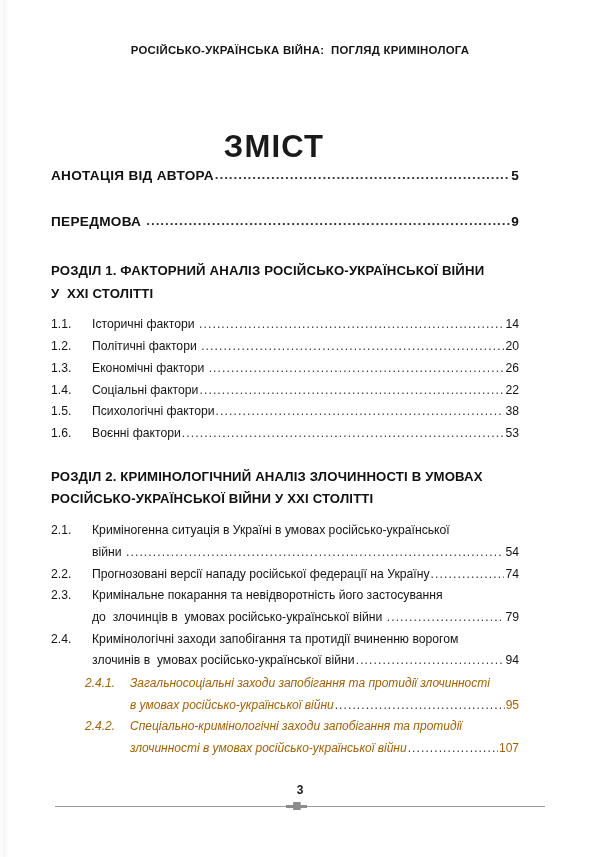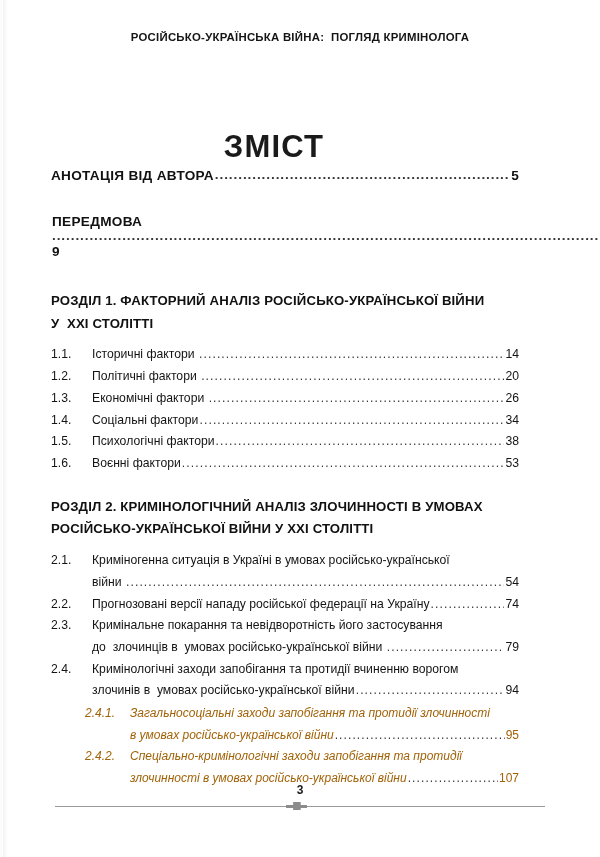--- a/index.html
+++ b/index.html
@@ -39,21 +39,21 @@
     top: 0;
     width: 2px;
     height: 857px;
     background: #fbfbfb;
   }
 
   
   .running-header {
     position: absolute;
     left: 0;
-    top: 31px;
+    top: 44px;
     width: 600px;
     text-align: center;
     font-size: 11.4px;
     font-weight: bold;
     letter-spacing: 0.25px;
     color: #151515;
     white-space: pre;
   }
 
   
@@ -207,21 +207,21 @@
 
   <div class="toc" id="toc-root">
       <div class="entry-top lead-row">
         <div class="lead-row" style="width: 100%;">
           <span class="lead-label">АНОТАЦІЯ ВІД АВТОРА</span>
           <span class="dots"></span>
           <span class="pg">5</span>
         </div>
       </div>
       <div class="entry-top lead-row">
-        <div class="lead-row" style="width: 100%; flex-direction: column;">
+        <div class="lead-row" style="width: 100%;">
           <span class="lead-label">ПЕРЕДМОВА </span>
           <span class="dots"></span>
           <span class="pg">9</span>
         </div>
       </div>
       <div class="chapter">
         <div class="ch-line">РОЗДІЛ 1. ФАКТОРНИЙ АНАЛІЗ РОСІЙСЬКО-УКРАЇНСЬКОЇ ВІЙНИ</div>
         <div class="ch-line">У  ХХІ СТОЛІТТІ</div>
       </div>
       <div class="section">
@@ -253,21 +253,21 @@
             <span class="pg">26</span>
           </div>
         </div>
       </div>
       <div class="section">
         <span class="sec-num">1.4.</span>
         <div class="sec-body">
           <div class="lead-row">
             <span class="lead-label">Соціальні фактори</span>
             <span class="dots"></span>
-            <span class="pg">34</span>
+            <span class="pg">22</span>
           </div>
         </div>
       </div>
       <div class="section">
         <span class="sec-num">1.5.</span>
         <div class="sec-body">
           <div class="lead-row">
             <span class="lead-label">Психологічні фактори</span>
             <span class="dots"></span>
             <span class="pg">38</span>

